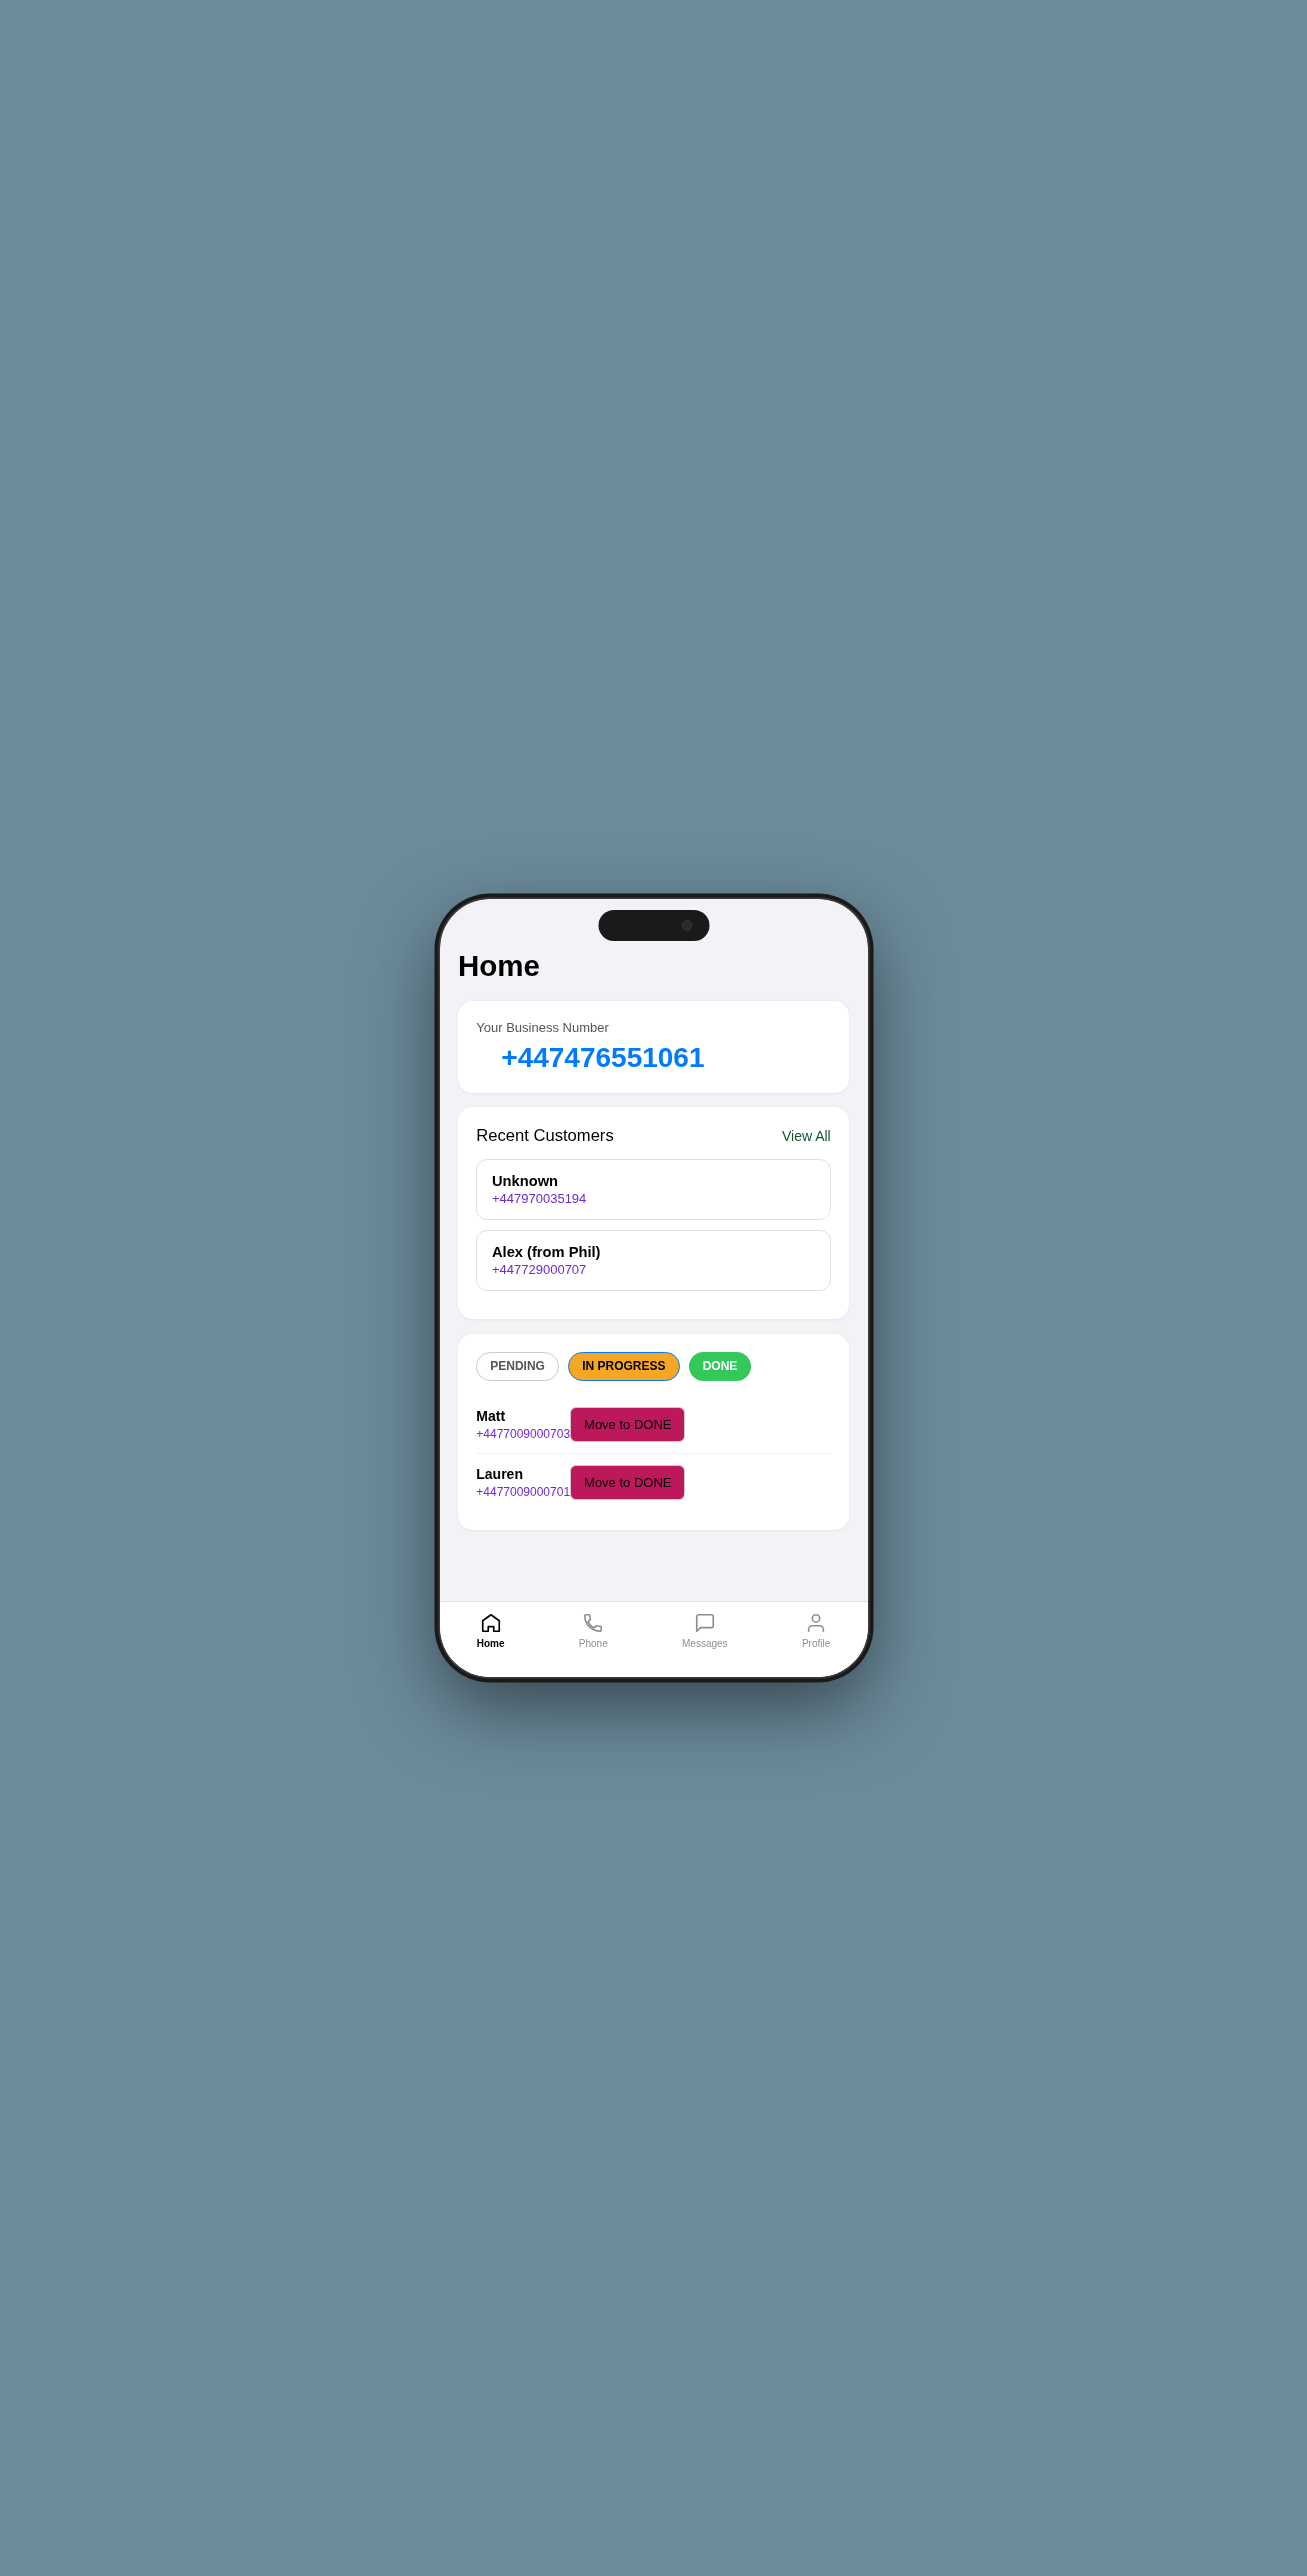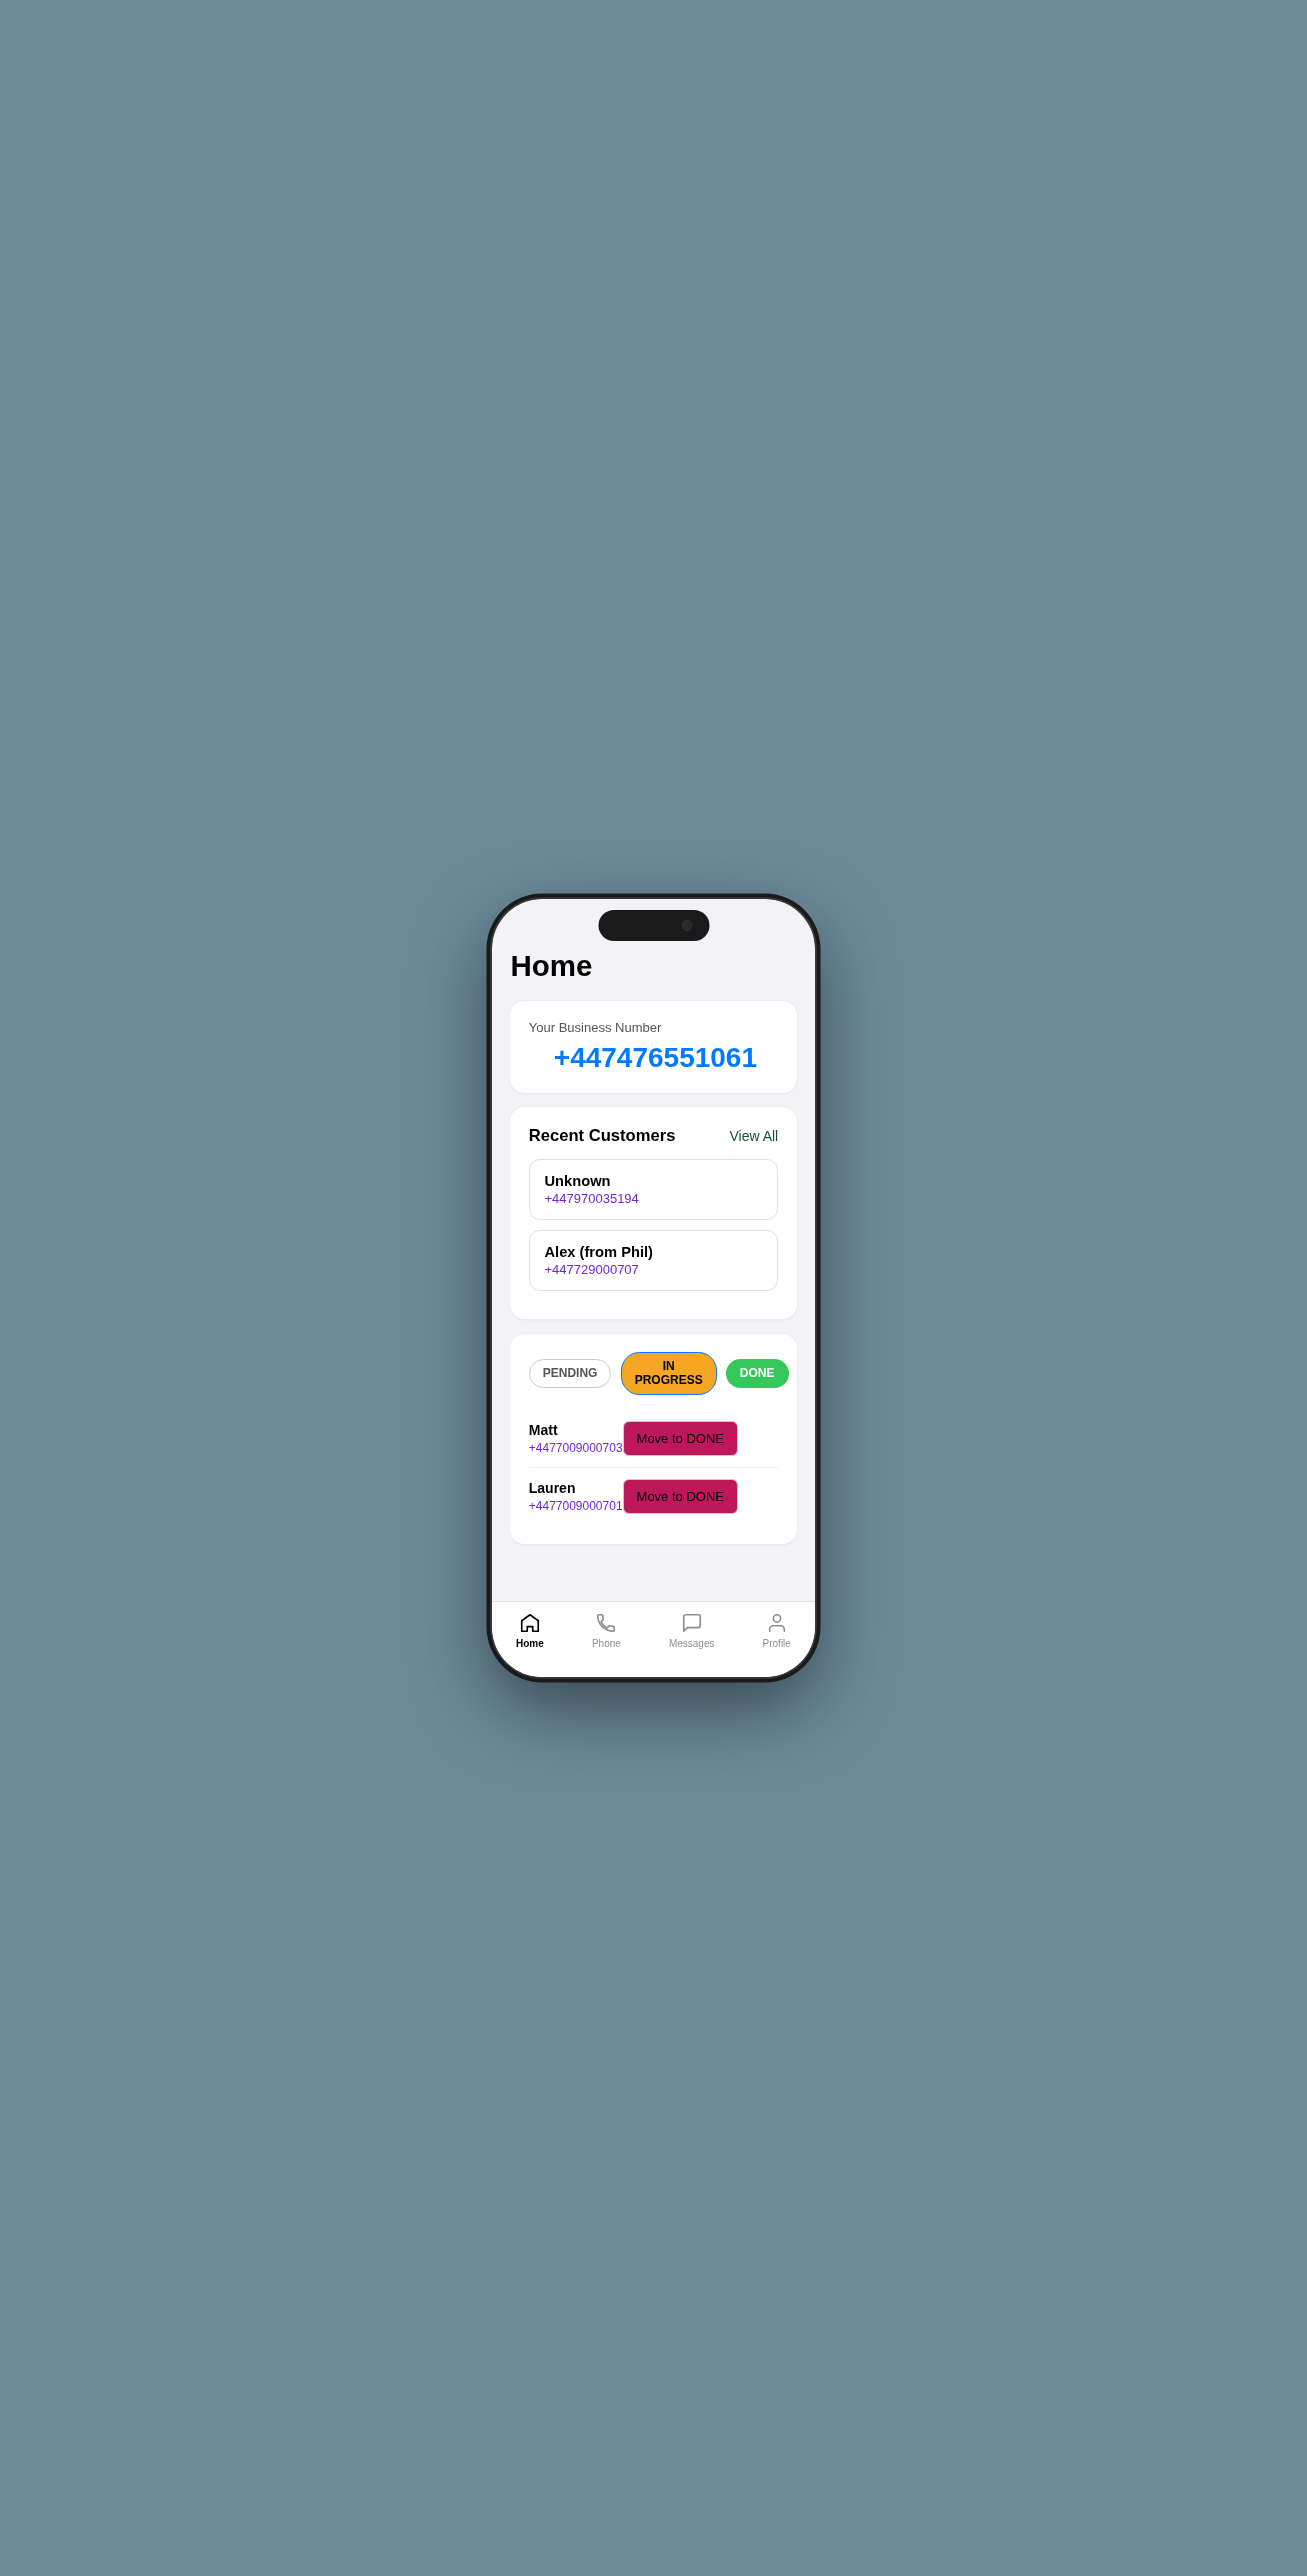--- a/index.html
+++ b/index.html
@@ -5,21 +5,21 @@
     * { box-sizing: border-box; margin: 0; padding: 0; }
     body {
       background: #6b8a9a;
       display: flex;
       justify-content: center;
       align-items: center;
       min-height: 100vh;
       font-family: -apple-system, BlinkMacSystemFont, 'SF Pro Display', 'Helvetica Neue', Arial, sans-serif;
     }
     .phone-frame {
-      width: 323px;
+      width: 428px;
       height: 778px;
       background: #1a1a1a;
       border-radius: 50px;
       position: relative;
       box-shadow: 0 0 0 1.8px #3a3a3a, 0 0 0 5.5px #1a1a1a, 0 28px 74px rgba(0,0,0,0.5);
       overflow: hidden;
     }
     .phone-screen {
       position: absolute;
       top: 0; left: 0; right: 0; bottom: 0;
@@ -87,21 +87,21 @@
       margin-left: 25px;
     }
     .section-header {
       display: flex;
       justify-content: space-between;
       align-items: center;
       margin-bottom: 13px;
     }
     .section-title {
       font-size: 16.6px;
-      font-weight: 700;
+      font-weight: 400;
       color: #000;
     }
     .view-all {
       font-size: 14px;
       color: #14532d;
       font-weight: 500;
     }
     .customer-item {
       border: 1.4px solid #e0e0e0;
       border-radius: 11px;

